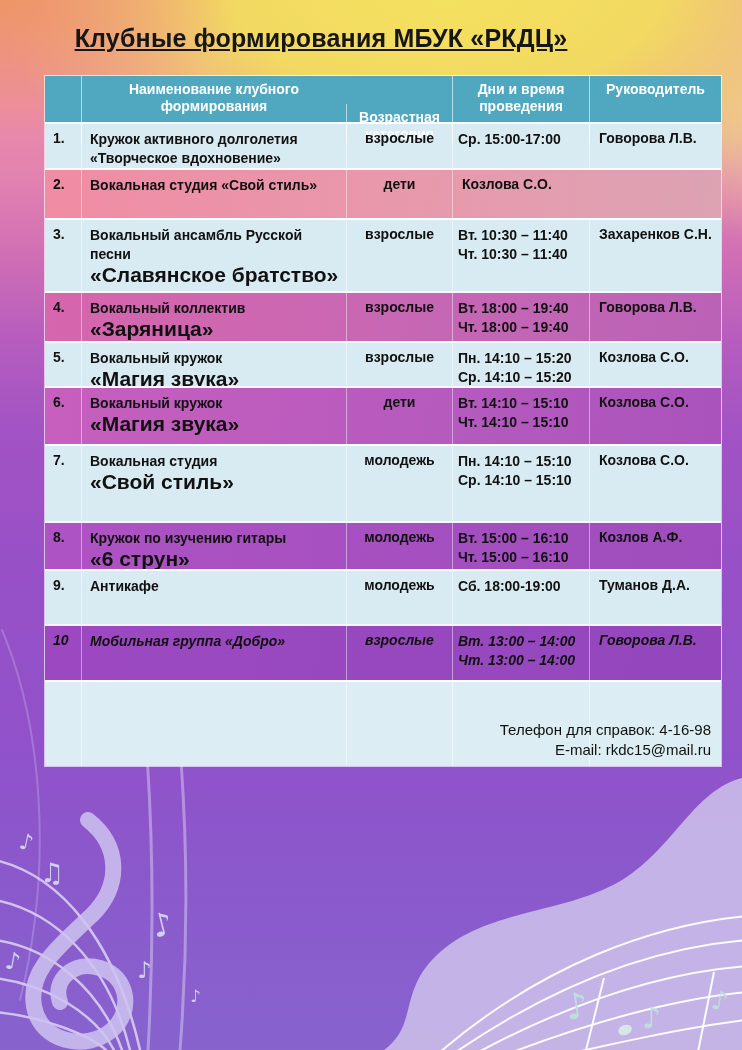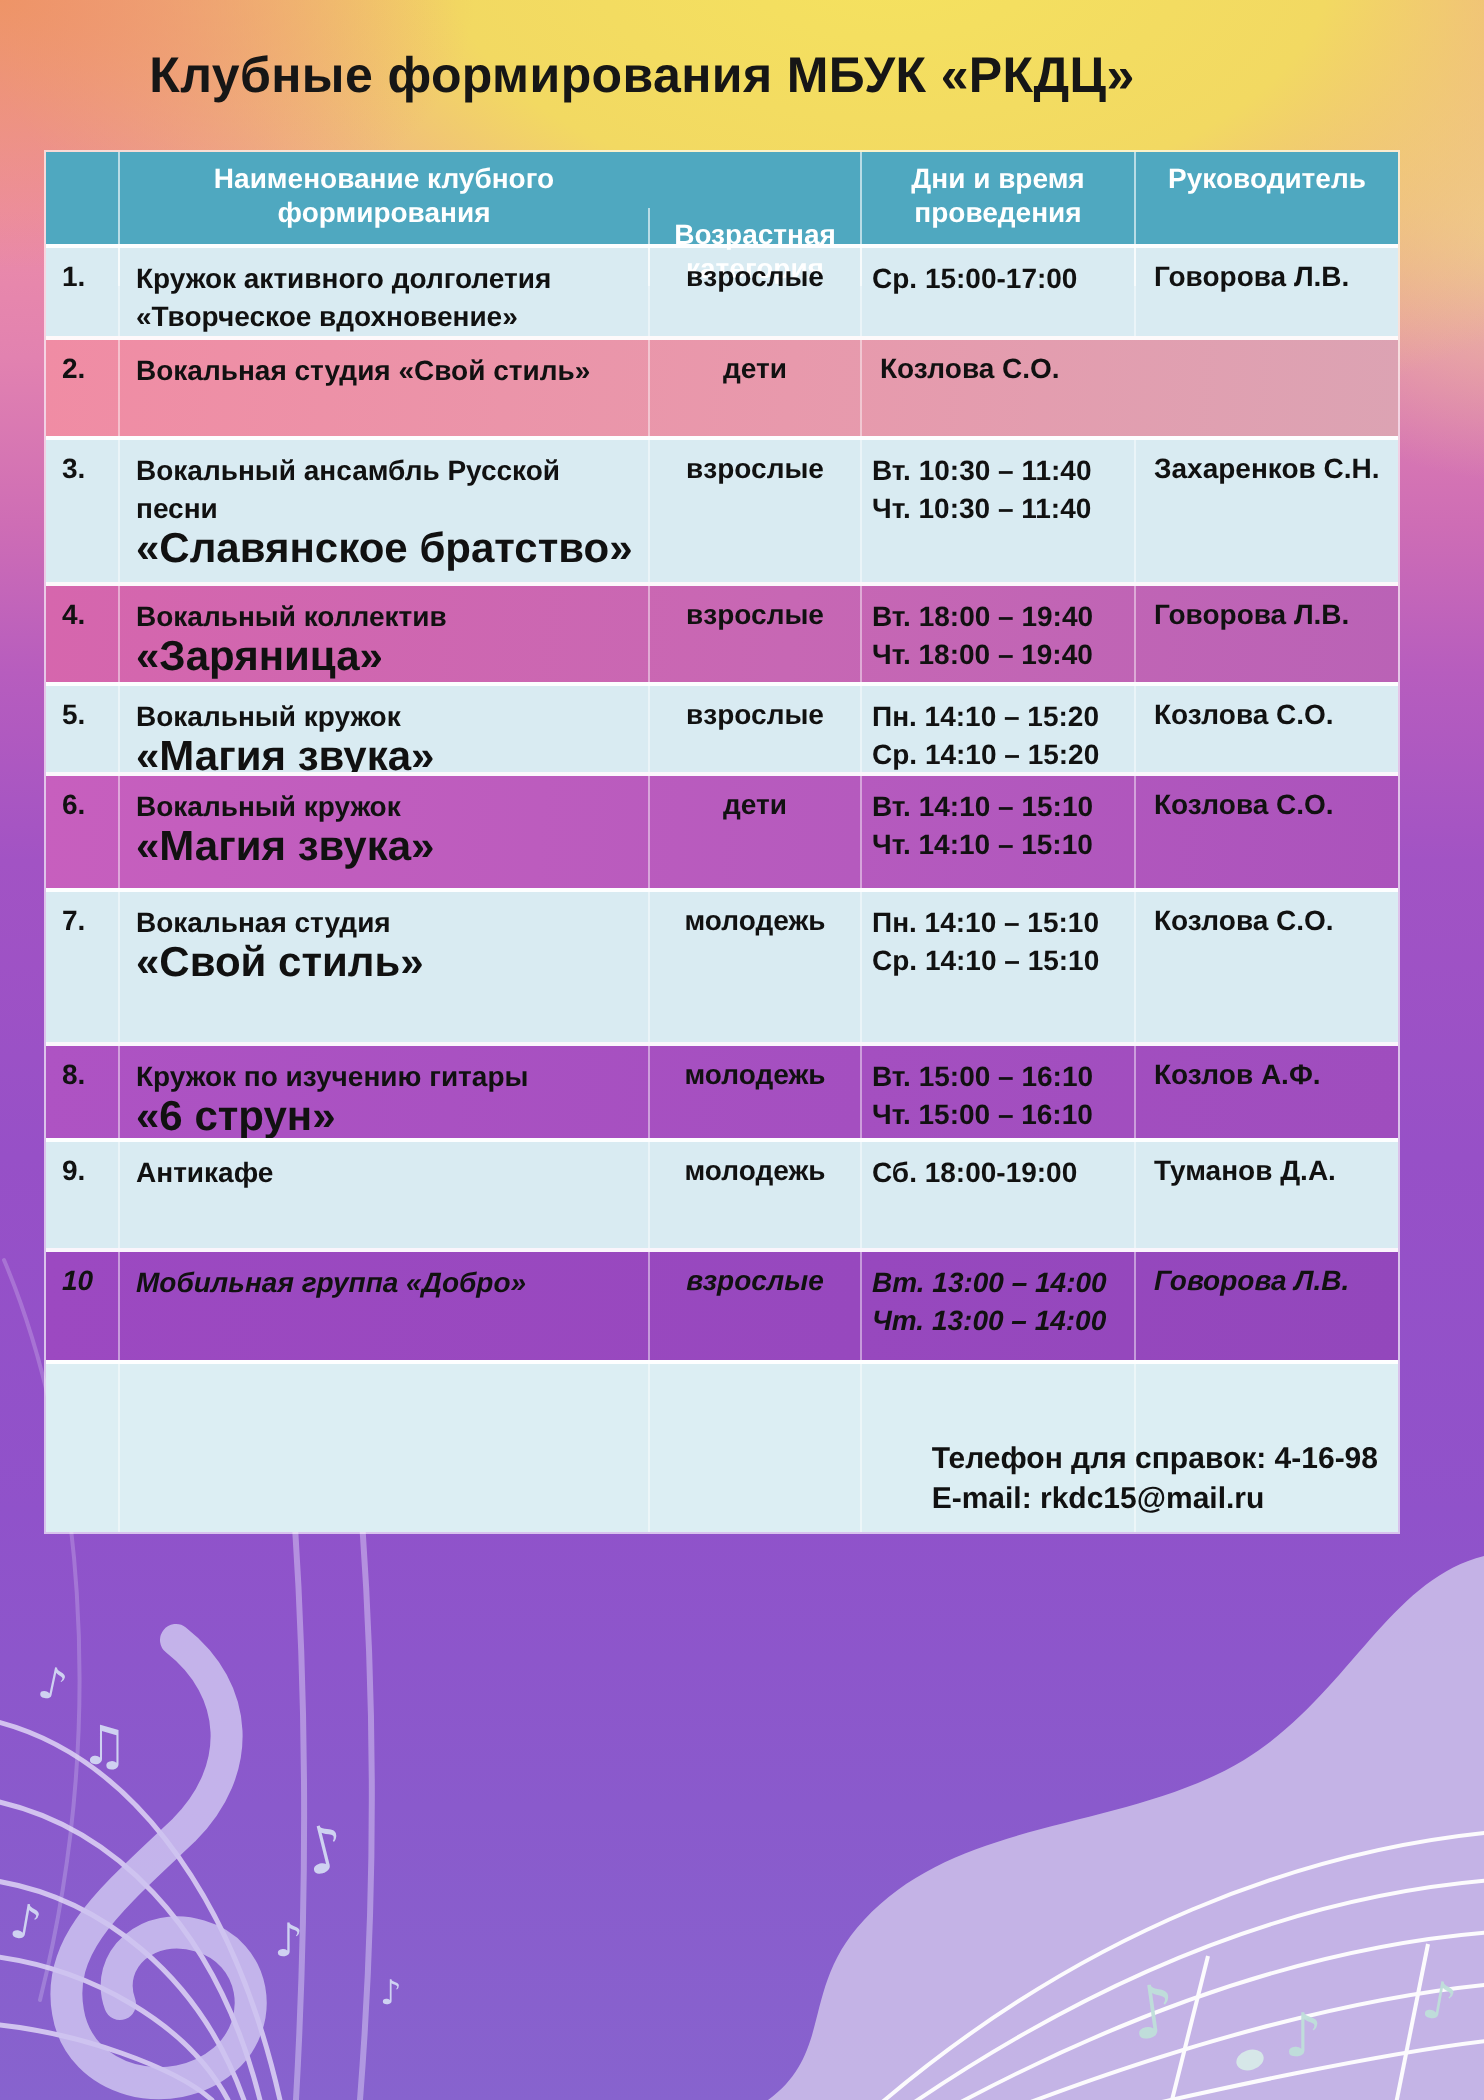--- a/index.html
+++ b/index.html
@@ -14,24 +14,24 @@
   }
 
   
   .decor{position:absolute;pointer-events:none;}
   #decor-left{left:0;top:300px;width:300px;height:750px;}
   #decor-right{right:0;bottom:0;width:420px;height:330px;}
   svg text{font-family:"DejaVu Sans",sans-serif;}
 
   
   .title{position:absolute;top:24px;left:0;width:642px;text-align:center;
-    font-size:25px;font-weight:bold;color:#161616;letter-spacing:.2px;}
+    font-size:25px;font-weight:bold;color:#161616;letter-spacing:.2px;text-decoration:underline;}
 
   
-  .table{position:absolute;left:22px;top:75px;width:678px;
+  .table{position:absolute;left:44px;top:75px;width:678px;
     border:1px solid rgba(255,255,255,.65);box-sizing:border-box;z-index:2;}
   .tr,.thead,.tfoot{display:grid;grid-template-columns:36px 265px 106px 137px 1fr;
     box-sizing:border-box;}
   .thead{height:46px;background:#4FA8C0;}
   .th{color:#fff;font-weight:bold;font-size:14px;line-height:17px;text-align:center;
     padding-top:5px;box-sizing:border-box;}
   .th + .th{border-left:1px solid rgba(255,255,255,.6);}
   .th-name{padding-left:26px;padding-right:26px;}
   .th-age{padding-left:8px;padding-right:8px;margin-top:28px;}
   .th-sched{padding-left:10px;padding-right:10px;}
@@ -62,22 +62,22 @@
   .name-line{line-height:19px;}
   .name-line.big{font-size:21px;line-height:22px;}
   .td-age{text-align:center;padding-left:2px;padding-right:2px;}
   .td-time{padding-left:5px;padding-right:2px;}
   .time-line{line-height:19px;white-space:nowrap;}
   .td-leader{padding-left:9px;padding-right:2px;}
   .table-body .tr:nth-child(2) .td-time{font-family:"Liberation Serif","DejaVu Serif",serif;font-size:15.5px;}
 
   .tfoot{position:relative;height:86px;background:#DCEEF3;border-top:2px solid rgba(255,255,255,.95);}
   .tfoot .td{height:100%;}
-  .footer-text{position:absolute;right:10px;bottom:6px;
-    font-size:15px;font-weight:bold;color:#111;line-height:20px;}
+  .footer-text{position:absolute;right:10px;bottom:6px;text-align:right;
+    font-size:15px;font-weight:normal;color:#111;line-height:20px;}
 </style>
 </head>
 <body>
 
 <div class="page">
 
   <svg id="decor-left" class="decor" viewBox="0 0 300 750" width="300" height="750">
     <g stroke="#E3DCF8" fill="none" stroke-linecap="round">
       <path d="M 75 60 C 140 260 162 500 148 750" stroke-width="3" opacity="0.45"></path>
       <path d="M 100 40 C 175 260 198 520 180 750" stroke-width="3" opacity="0.45"></path>

